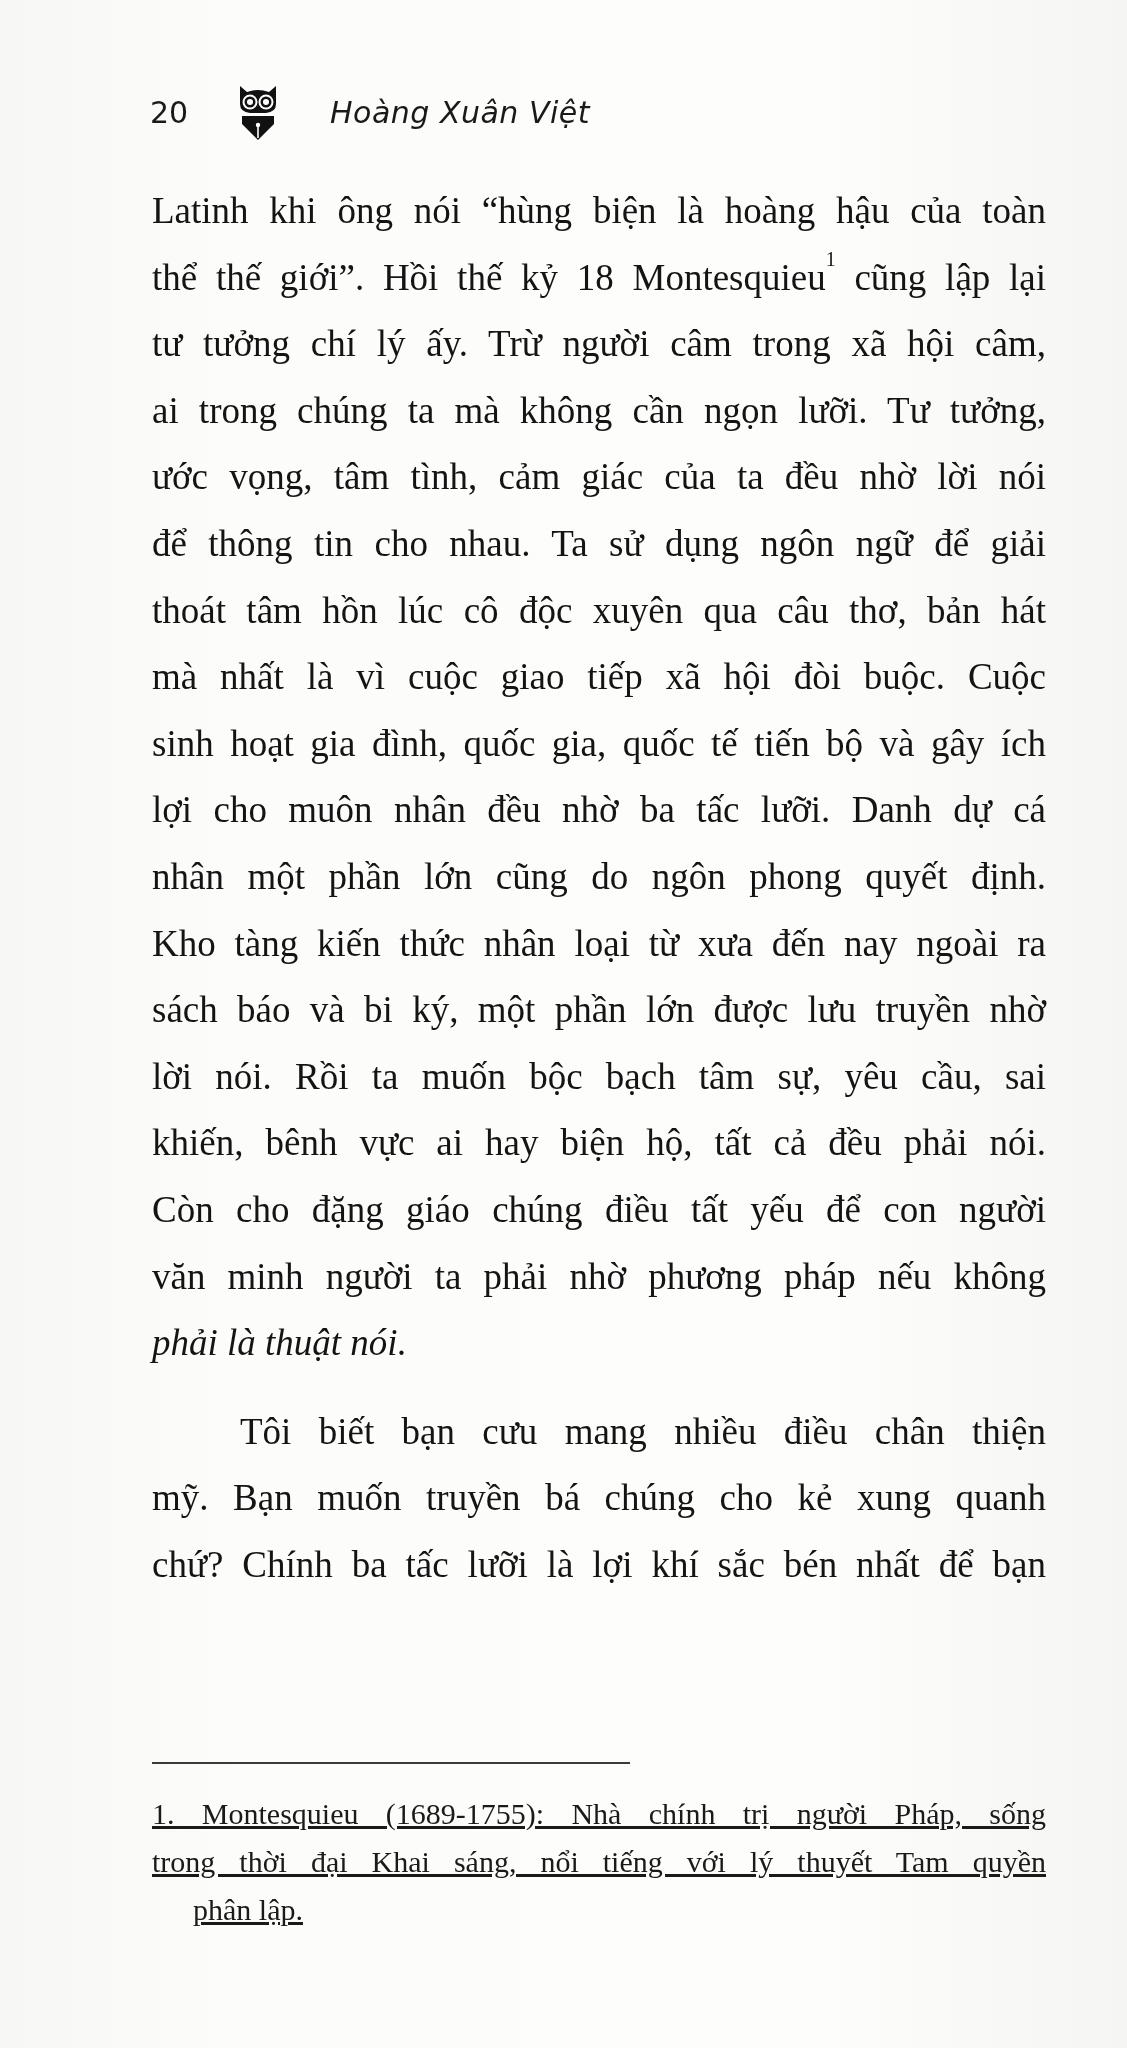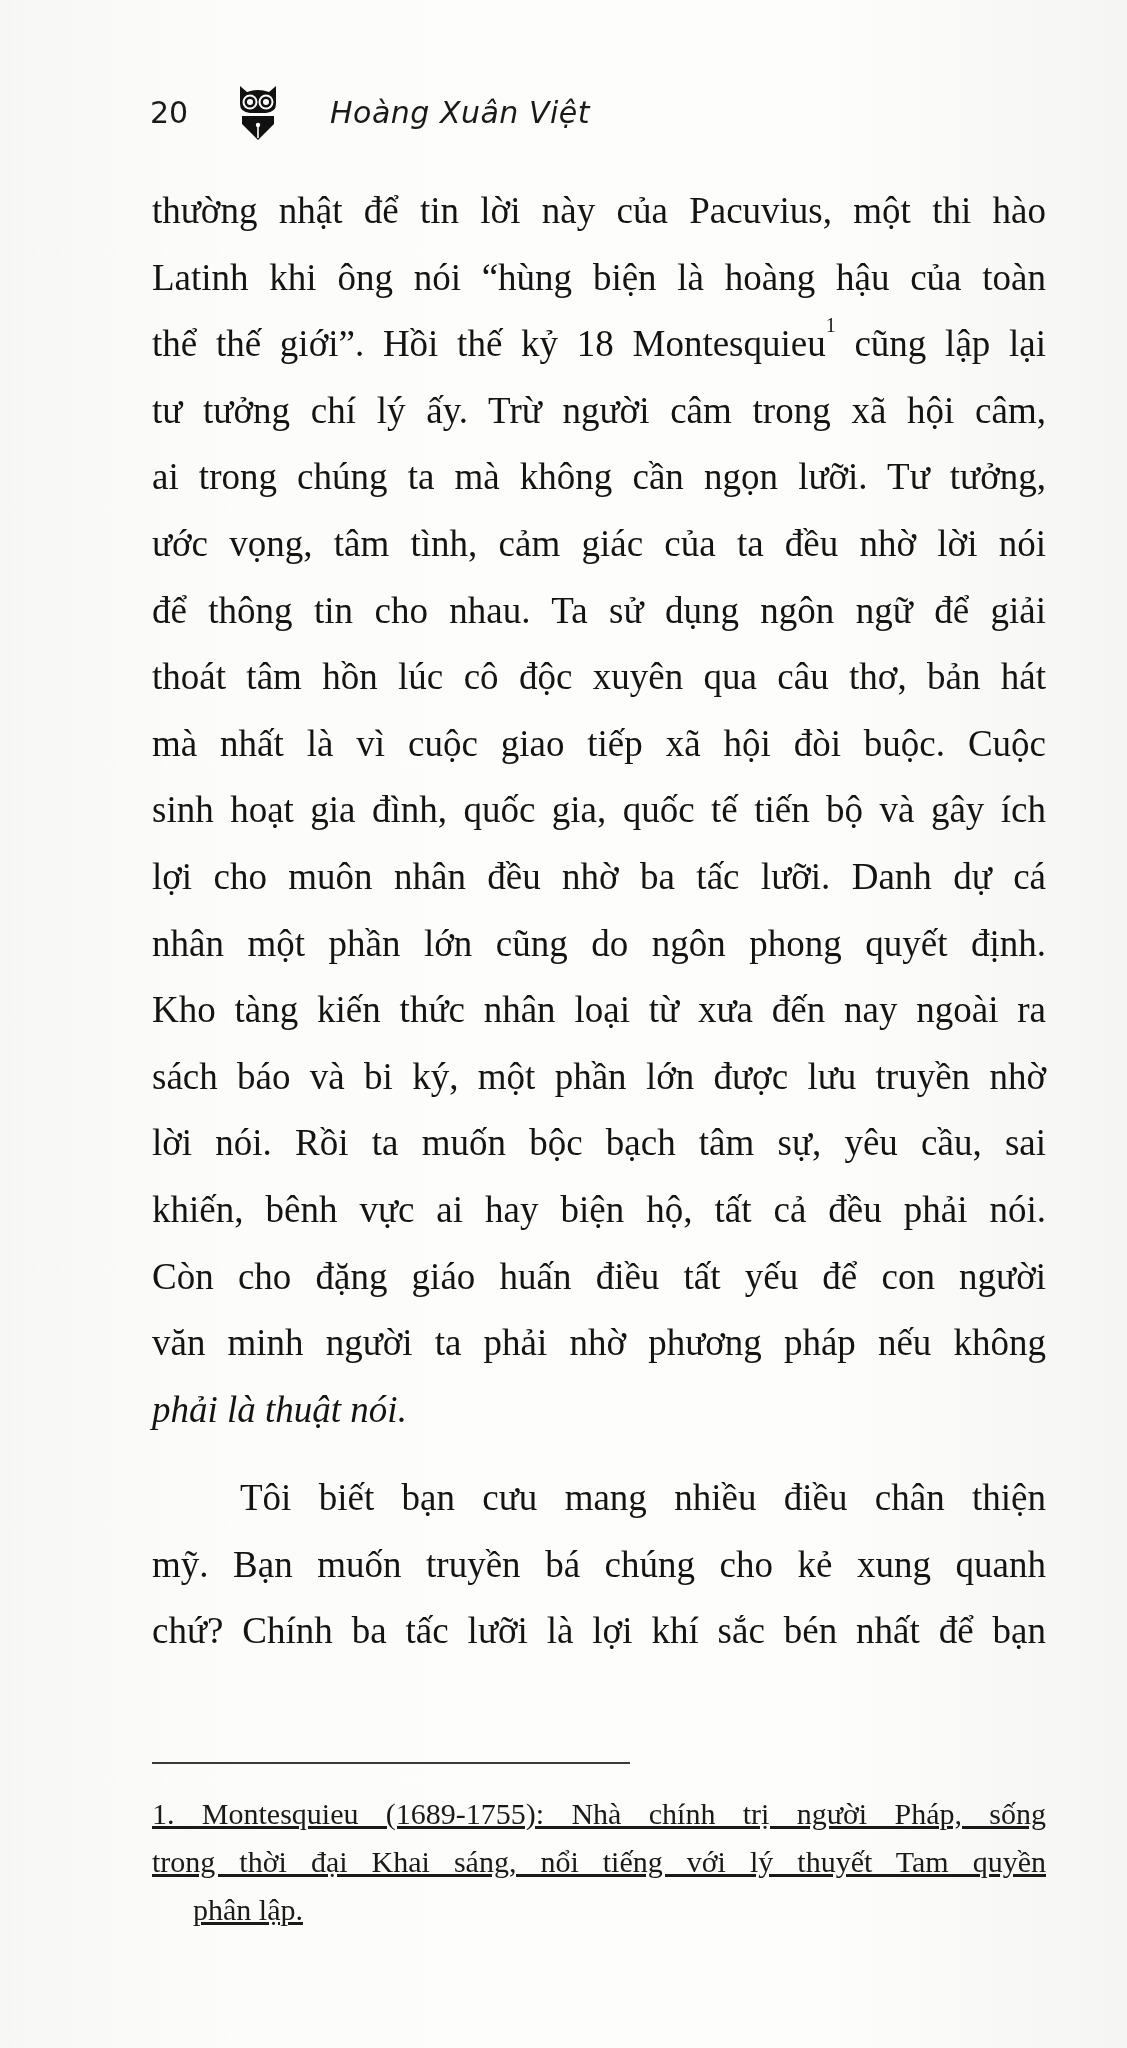--- a/index.html
+++ b/index.html
@@ -141,37 +141,36 @@
         <path d="M6 34 L38 34 L38 42 L22 58 L6 42 Z" fill="#111"></path>
         <line x1="22" y1="44" x2="22" y2="56" stroke="#fff" stroke-width="1.6"></line>
         <circle cx="22" cy="43" r="2.2" fill="#fff"></circle>
       </svg>
     </span>
     <span class="author-name">Hoàng Xuân Việt</span>
   </div>
 
   <div class="body-text">
     <div class="paragraph">
-      <span class="line">thường nhật để tin lời này của Pacuvius, một thi hào</span>
       <span class="line">Latinh khi ông nói “hùng biện là hoàng hậu của toàn</span>
       <span class="line"><span>thể thế giới”. Hồi thế kỷ 18 Montesquieu</span><sup class="fnref">1</sup><span> cũng lập lại</span></span>
       <span class="line">tư tưởng chí lý ấy. Trừ người câm trong xã hội câm,</span>
       <span class="line">ai trong chúng ta mà không cần ngọn lưỡi. Tư tưởng,</span>
       <span class="line">ước vọng, tâm tình, cảm giác của ta đều nhờ lời nói</span>
       <span class="line">để thông tin cho nhau. Ta sử dụng ngôn ngữ để giải</span>
       <span class="line">thoát tâm hồn lúc cô độc xuyên qua câu thơ, bản hát</span>
       <span class="line">mà nhất là vì cuộc giao tiếp xã hội đòi buộc. Cuộc</span>
       <span class="line">sinh hoạt gia đình, quốc gia, quốc tế tiến bộ và gây ích</span>
       <span class="line">lợi cho muôn nhân đều nhờ ba tấc lưỡi. Danh dự cá</span>
       <span class="line">nhân một phần lớn cũng do ngôn phong quyết định.</span>
       <span class="line">Kho tàng kiến thức nhân loại từ xưa đến nay ngoài ra</span>
       <span class="line">sách báo và bi ký, một phần lớn được lưu truyền nhờ</span>
       <span class="line">lời nói. Rồi ta muốn bộc bạch tâm sự, yêu cầu, sai</span>
       <span class="line">khiến, bênh vực ai hay biện hộ, tất cả đều phải nói.</span>
-      <span class="line">Còn cho đặng giáo huấn điều tất yếu để con người</span>
+      <span class="line">Còn cho đặng giáo chúng điều tất yếu để con người</span>
       <span class="line">văn minh người ta phải nhờ phương pháp nếu không</span>
       <span class="line last">phải là thuật nói.</span>
     </div>
     <div class="para-gap"></div>
     <div class="paragraph">
       <span class="line indent">Tôi biết bạn cưu mang nhiều điều chân thiện</span>
       <span class="line">mỹ. Bạn muốn truyền bá chúng cho kẻ xung quanh</span>
       <span class="line">chứ? Chính ba tấc lưỡi là lợi khí sắc bén nhất để bạn</span>
     </div>
   </div>

